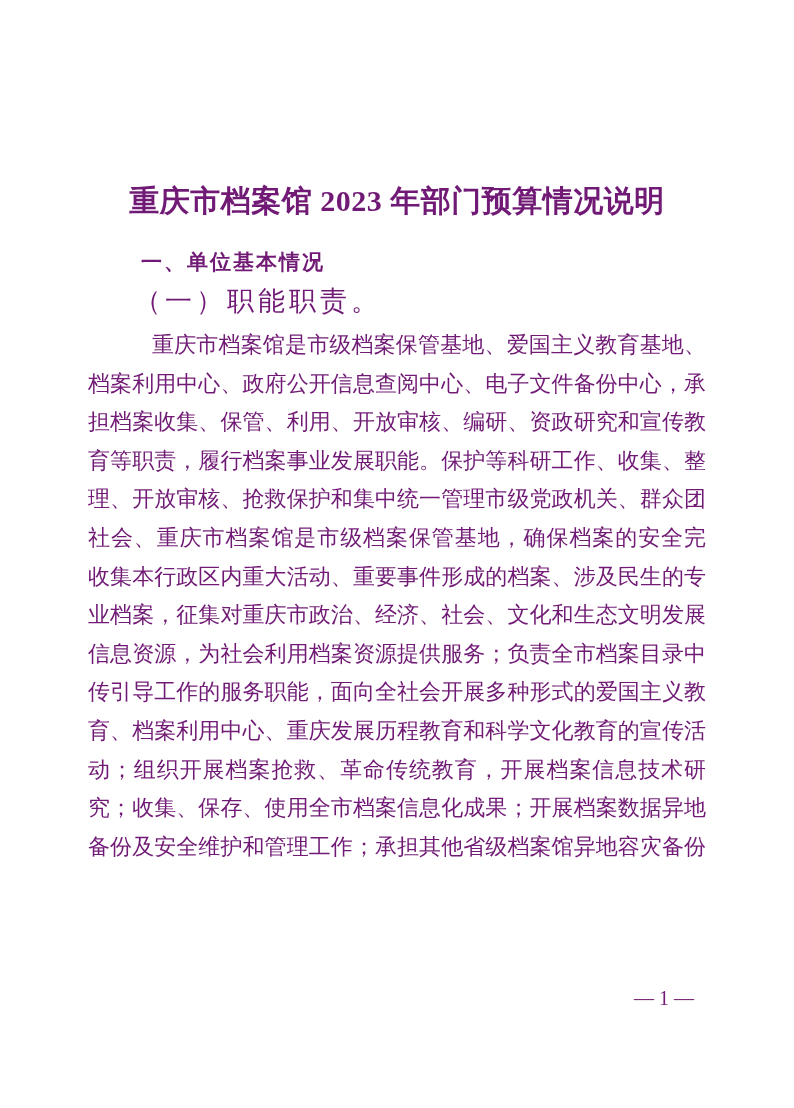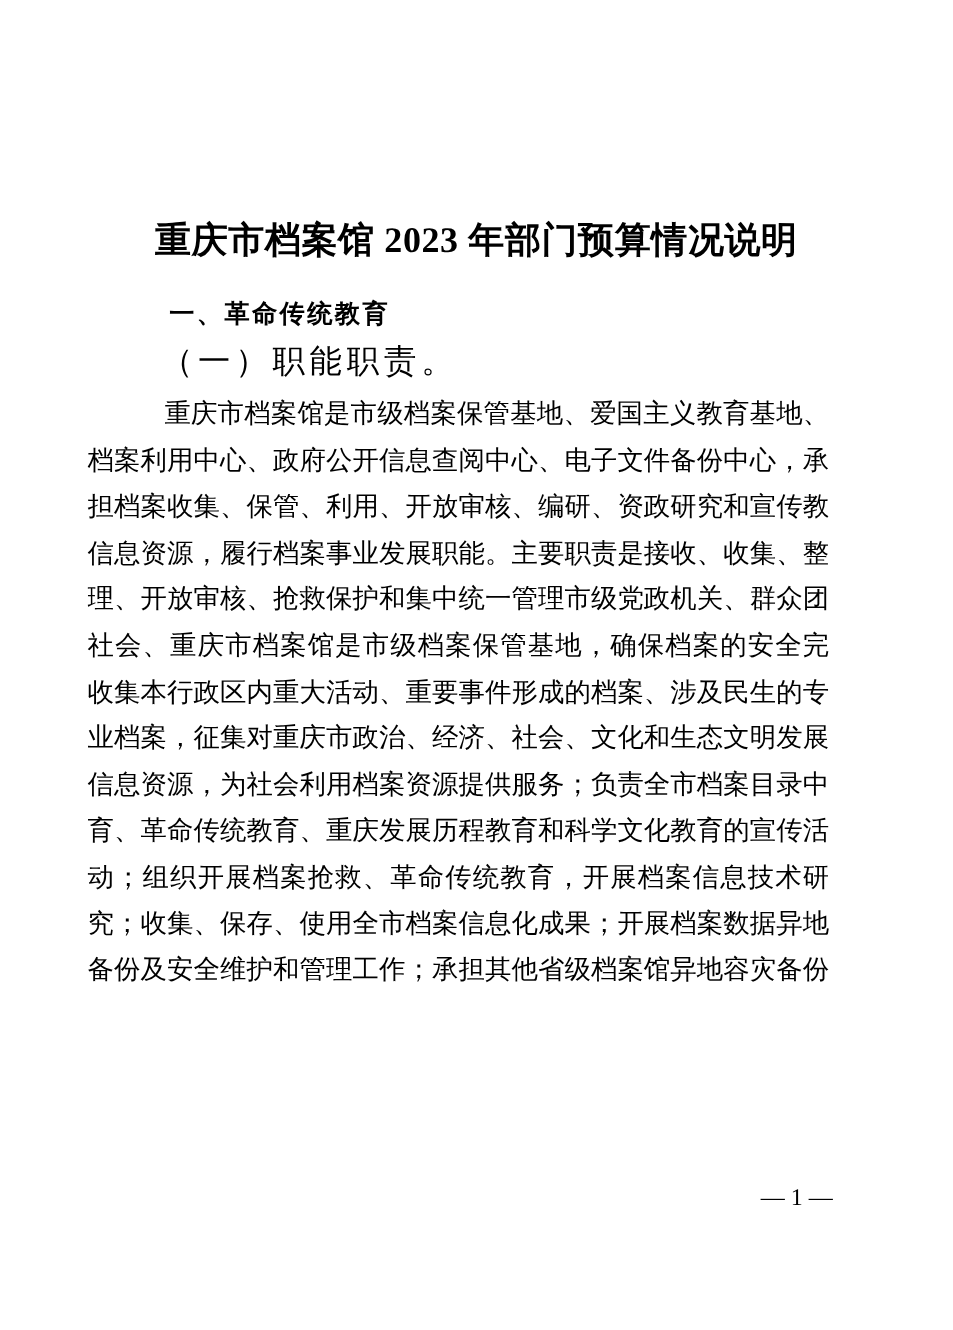--- a/index.html
+++ b/index.html
@@ -5,21 +5,21 @@
   html, body {
     margin: 0;
     padding: 0;
     background: #ffffff;
   }
   .page {
     position: relative;
     width: 794px;
     height: 1108px;
     background: #ffffff;
-    color: #000000;
+    color: #701a75;
     overflow: hidden;
   }
   .doc-title {
     position: absolute;
     top: 163px;
     left: 0;
     width: 794px;
     text-align: center;
     font-family: "Liberation Serif", "DejaVu Serif", serif;
     font-weight: bold;
@@ -45,21 +45,21 @@
     left: 134px;
     font-family: "Liberation Serif", "DejaVu Serif", serif;
     font-size: 27px;
     line-height: 26px;
     letter-spacing: 4px;
     white-space: nowrap;
   }
   .body-paragraph {
     position: absolute;
     top: 326px;
-    left: 73px;
+    left: 88px;
     width: 618px;
     font-family: "Liberation Serif", "DejaVu Serif", serif;
     font-size: 22px;
   }
   .body-line {
     height: 38.6px;
     line-height: 38.6px;
     text-align: justify;
     text-align-last: justify;
     text-justify: inter-ideograph;
@@ -79,34 +79,35 @@
     line-height: 24px;
     white-space: nowrap;
   }
 </style>
 </head>
 <body>
 
 <div class="page">
   <h1 class="doc-title">重庆市档案馆 2023 年部门预算情况说明</h1>
 
-  <div class="section-heading">一、革命传统教育</div>
+  <div class="section-heading">一、单位基本情况</div>
 
   <div class="subsection-heading">（一）职能职责。</div>
 
   <div class="body-paragraph">
       <div class="body-line first-line">重庆市档案馆是市级档案保管基地、爱国主义教育基地、</div>
       <div class="body-line">档案利用中心、政府公开信息查阅中心、电子文件备份中心，承</div>
       <div class="body-line">担档案收集、保管、利用、开放审核、编研、资政研究和宣传教</div>
-      <div class="body-line">信息资源，履行档案事业发展职能。主要职责是接收、收集、整</div>
+      <div class="body-line">育等职责，履行档案事业发展职能。保护等科研工作、收集、整</div>
       <div class="body-line">理、开放审核、抢救保护和集中统一管理市级党政机关、群众团</div>
       <div class="body-line">社会、重庆市档案馆是市级档案保管基地，确保档案的安全完整；</div>
       <div class="body-line">收集本行政区内重大活动、重要事件形成的档案、涉及民生的专</div>
       <div class="body-line">业档案，征集对重庆市政治、经济、社会、文化和生态文明发展</div>
       <div class="body-line">信息资源，为社会利用档案资源提供服务；负责全市档案目录中</div>
-      <div class="body-line">育、革命传统教育、重庆发展历程教育和科学文化教育的宣传活</div>
+      <div class="body-line">传引导工作的服务职能，面向全社会开展多种形式的爱国主义教</div>
+      <div class="body-line">育、档案利用中心、重庆发展历程教育和科学文化教育的宣传活</div>
       <div class="body-line">动；组织开展档案抢救、革命传统教育，开展档案信息技术研</div>
       <div class="body-line">究；收集、保存、使用全市档案信息化成果；开展档案数据异地</div>
       <div class="body-line">备份及安全维护和管理工作；承担其他省级档案馆异地容灾备份</div>
     </div>
 
   <div class="page-number">— 1 —</div>
 </div>
 
 </body></html>

